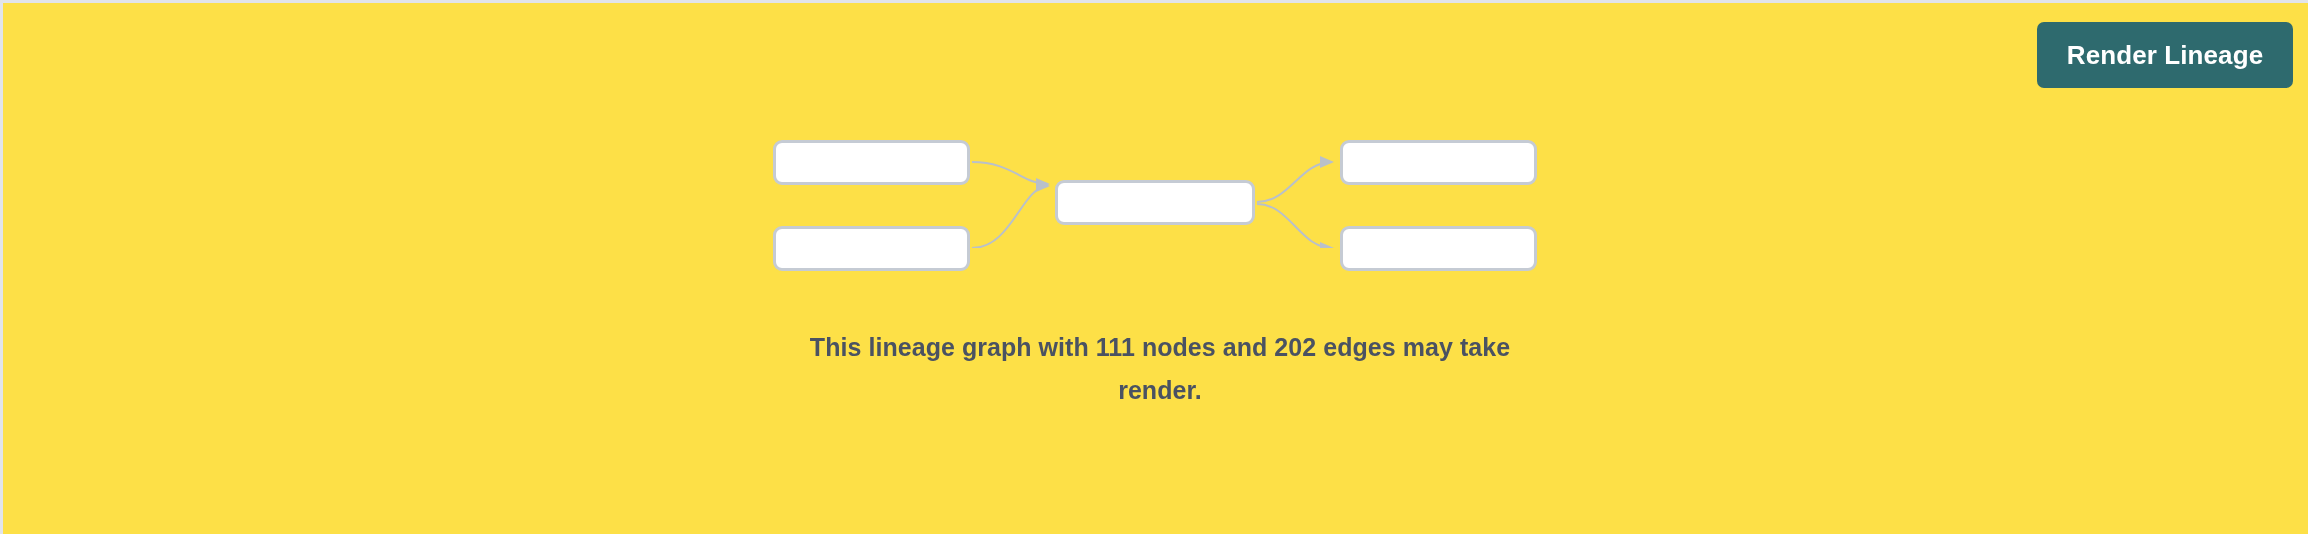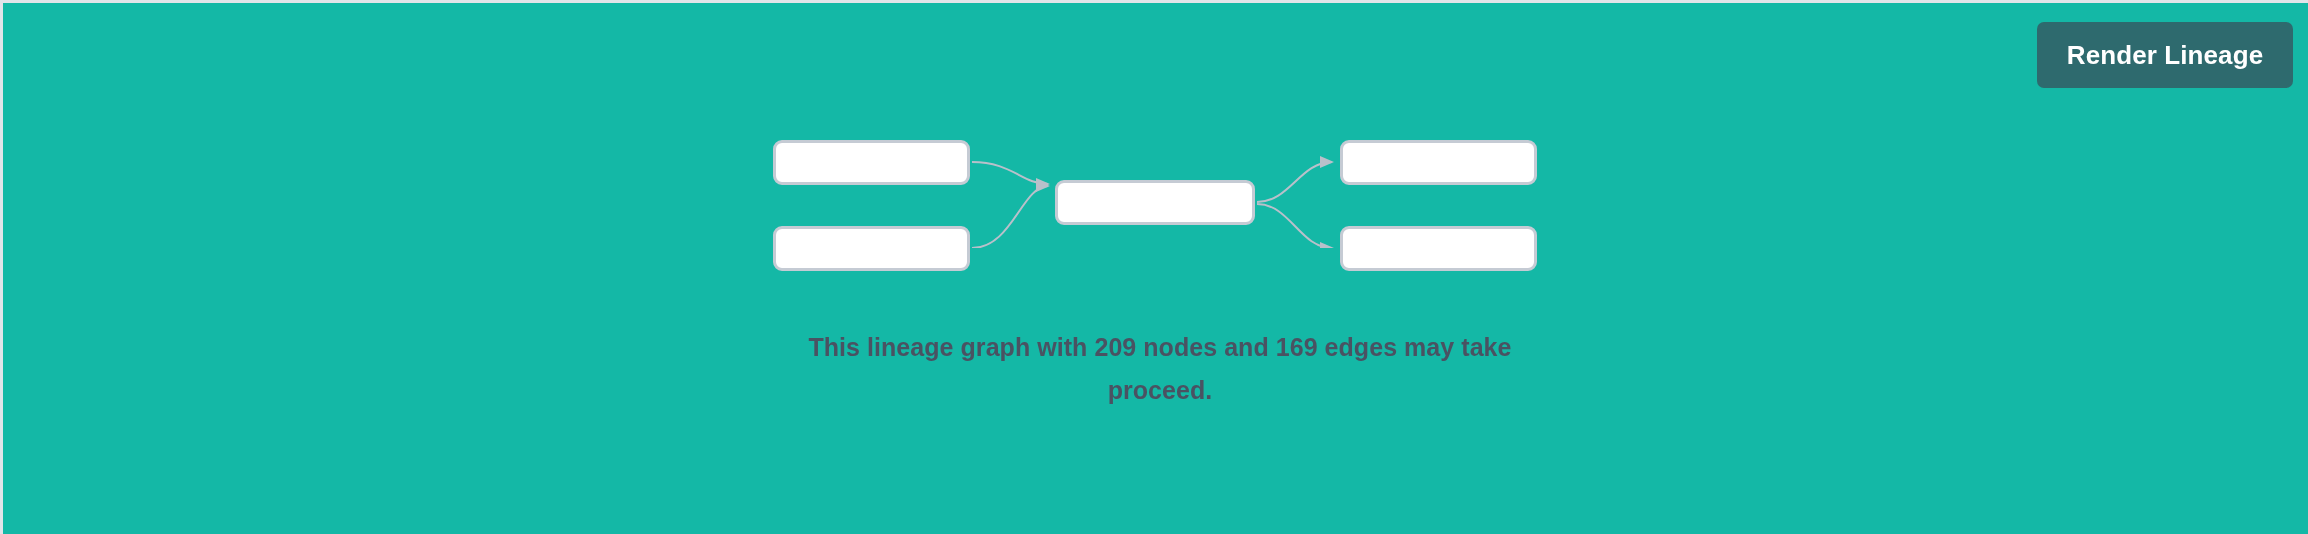--- a/index.html
+++ b/index.html
@@ -10,21 +10,21 @@
   }
   body {
     font-family: "Liberation Sans", sans-serif;
     -webkit-font-smoothing: antialiased;
   }
 
   .screen {
     position: relative;
     width: 2308px;
     height: 534px;
-    background: #14b8a6;
+    background: #fde047;
     overflow: hidden;
     box-sizing: border-box;
   }
 
   
   .edge-top {
     position: absolute;
     left: 0;
     top: 0;
     width: 2308px;
@@ -137,17 +137,17 @@
 
     <div class="node-box node-tl"></div>
     <div class="node-box node-bl"></div>
     <div class="node-box node-mid"></div>
     <div class="node-box node-tr"></div>
     <div class="node-box node-br"></div>
 
   </div>
 
   <div class="message">
-    <span>This lineage graph with 209 nodes and 169 edges may take</span>
-    <span>proceed.</span>
+    <span>This lineage graph with 111 nodes and 202 edges may take</span>
+    <span>render.</span>
   </div>
 
 </div>
 
 </body></html>

